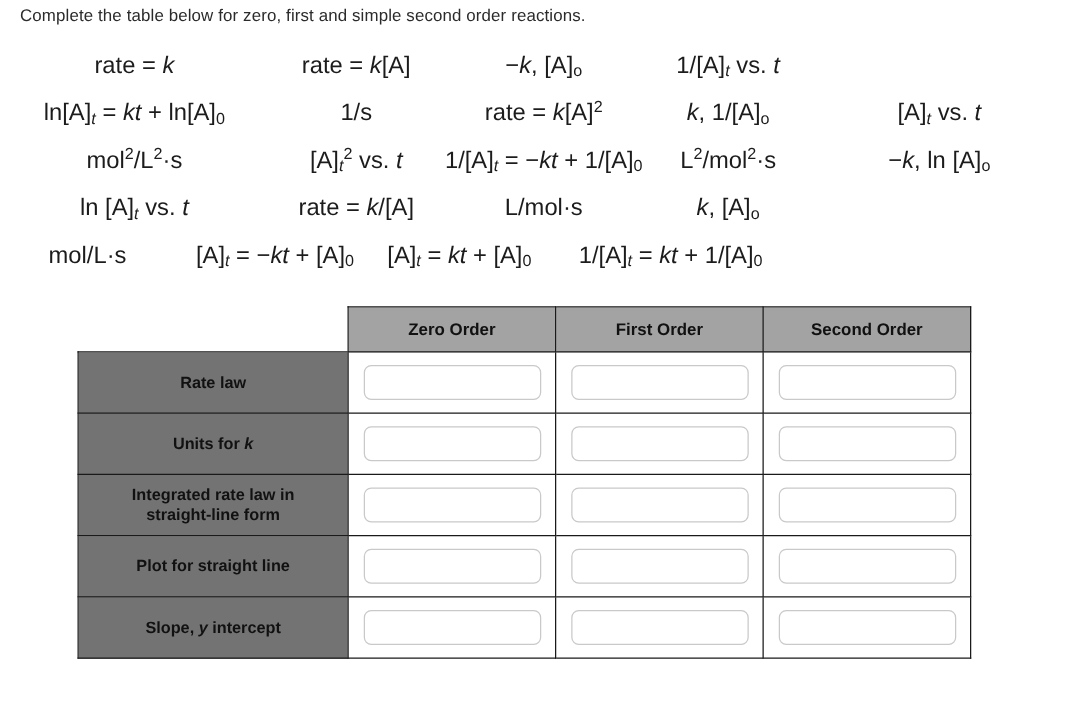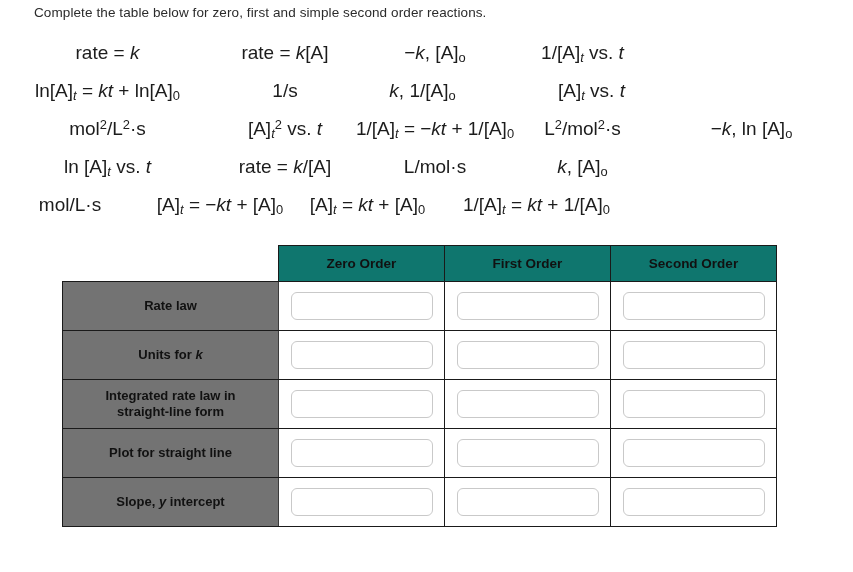--- a/index.html
+++ b/index.html
@@ -12,21 +12,21 @@
     height: 572px;
     position: relative;
     font-family: "Liberation Sans", sans-serif;
     color: #1a1a1a;
     overflow: hidden;
   }
 
   
   #prompt {
     position: absolute;
-    left: 34px;
+    left: 16px;
     top: 5px;
     font-size: 13.5px;
     color: #2b2b2b;
     letter-spacing: 0.1px;
     white-space: nowrap;
   }
 
   
   #bank {
     position: absolute;
@@ -91,21 +91,21 @@
   td.hdr-blank {
     border: none;
     background: #fff;
   }
   th.hdr-cell {
     border: 1.6px solid #1a1a1a;
     font-size: 13.5px;
     font-weight: bold;
     text-align: center;
     color: #111;
-    background: #0f766e;
+    background: #a3a3a3;
     vertical-align: middle;
   }
 
   
   tr.brow { height: 49px; }
   td.rowlabel {
     border: 1.6px solid #1a1a1a;
     border-right: 1.4px solid #3a3a3a;
     font-size: 13px;
     font-weight: bold;
@@ -140,20 +140,21 @@
 <div id="bank">
     <div class="bank-row">
       <div class="bank-cell c0">rate = <span class="it">k</span></div>
       <div class="bank-cell c1">rate = <span class="it">k</span>[A]</div>
       <div class="bank-cell c2">−<span class="it">k</span>, [A]<sub>o</sub></div>
       <div class="bank-cell c3">1/[A]<sub class="it">t</sub> vs. <span class="it">t</span></div>
     </div>
     <div class="bank-row">
       <div class="bank-cell c0">ln[A]<sub class="it">t</sub> = <span class="it">kt</span> + ln[A]<sub>0</sub></div>
       <div class="bank-cell c1">1/s</div>
+      <div class="bank-cell c2">rate = <span class="it">k</span>[A]<sup>2</sup></div>
       <div class="bank-cell c3"><span class="it">k</span>, 1/[A]<sub>o</sub></div>
       <div class="bank-cell c4">[A]<sub class="it">t</sub> vs. <span class="it">t</span></div>
     </div>
     <div class="bank-row">
       <div class="bank-cell c0">mol<sup>2</sup>/L<sup>2</sup>·s</div>
       <div class="bank-cell c1">[A]<sub class="it">t</sub><sup>2</sup> vs. <span class="it">t</span></div>
       <div class="bank-cell c2">1/[A]<sub class="it">t</sub> = −<span class="it">kt</span> + 1/[A]<sub>0</sub></div>
       <div class="bank-cell c3">L<sup>2</sup>/mol<sup>2</sup>·s</div>
       <div class="bank-cell c4">−<span class="it">k</span>, ln [A]<sub>o</sub></div>
     </div>

